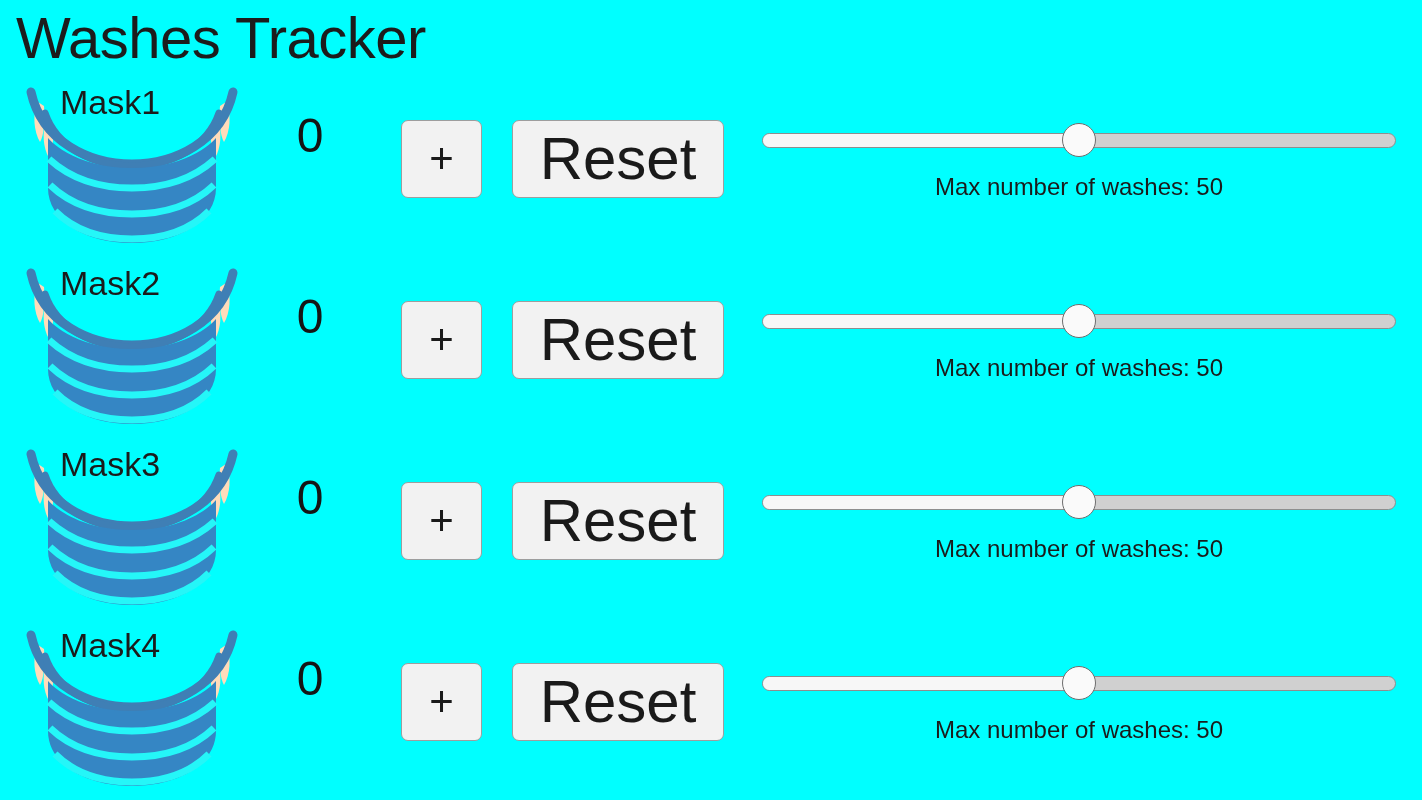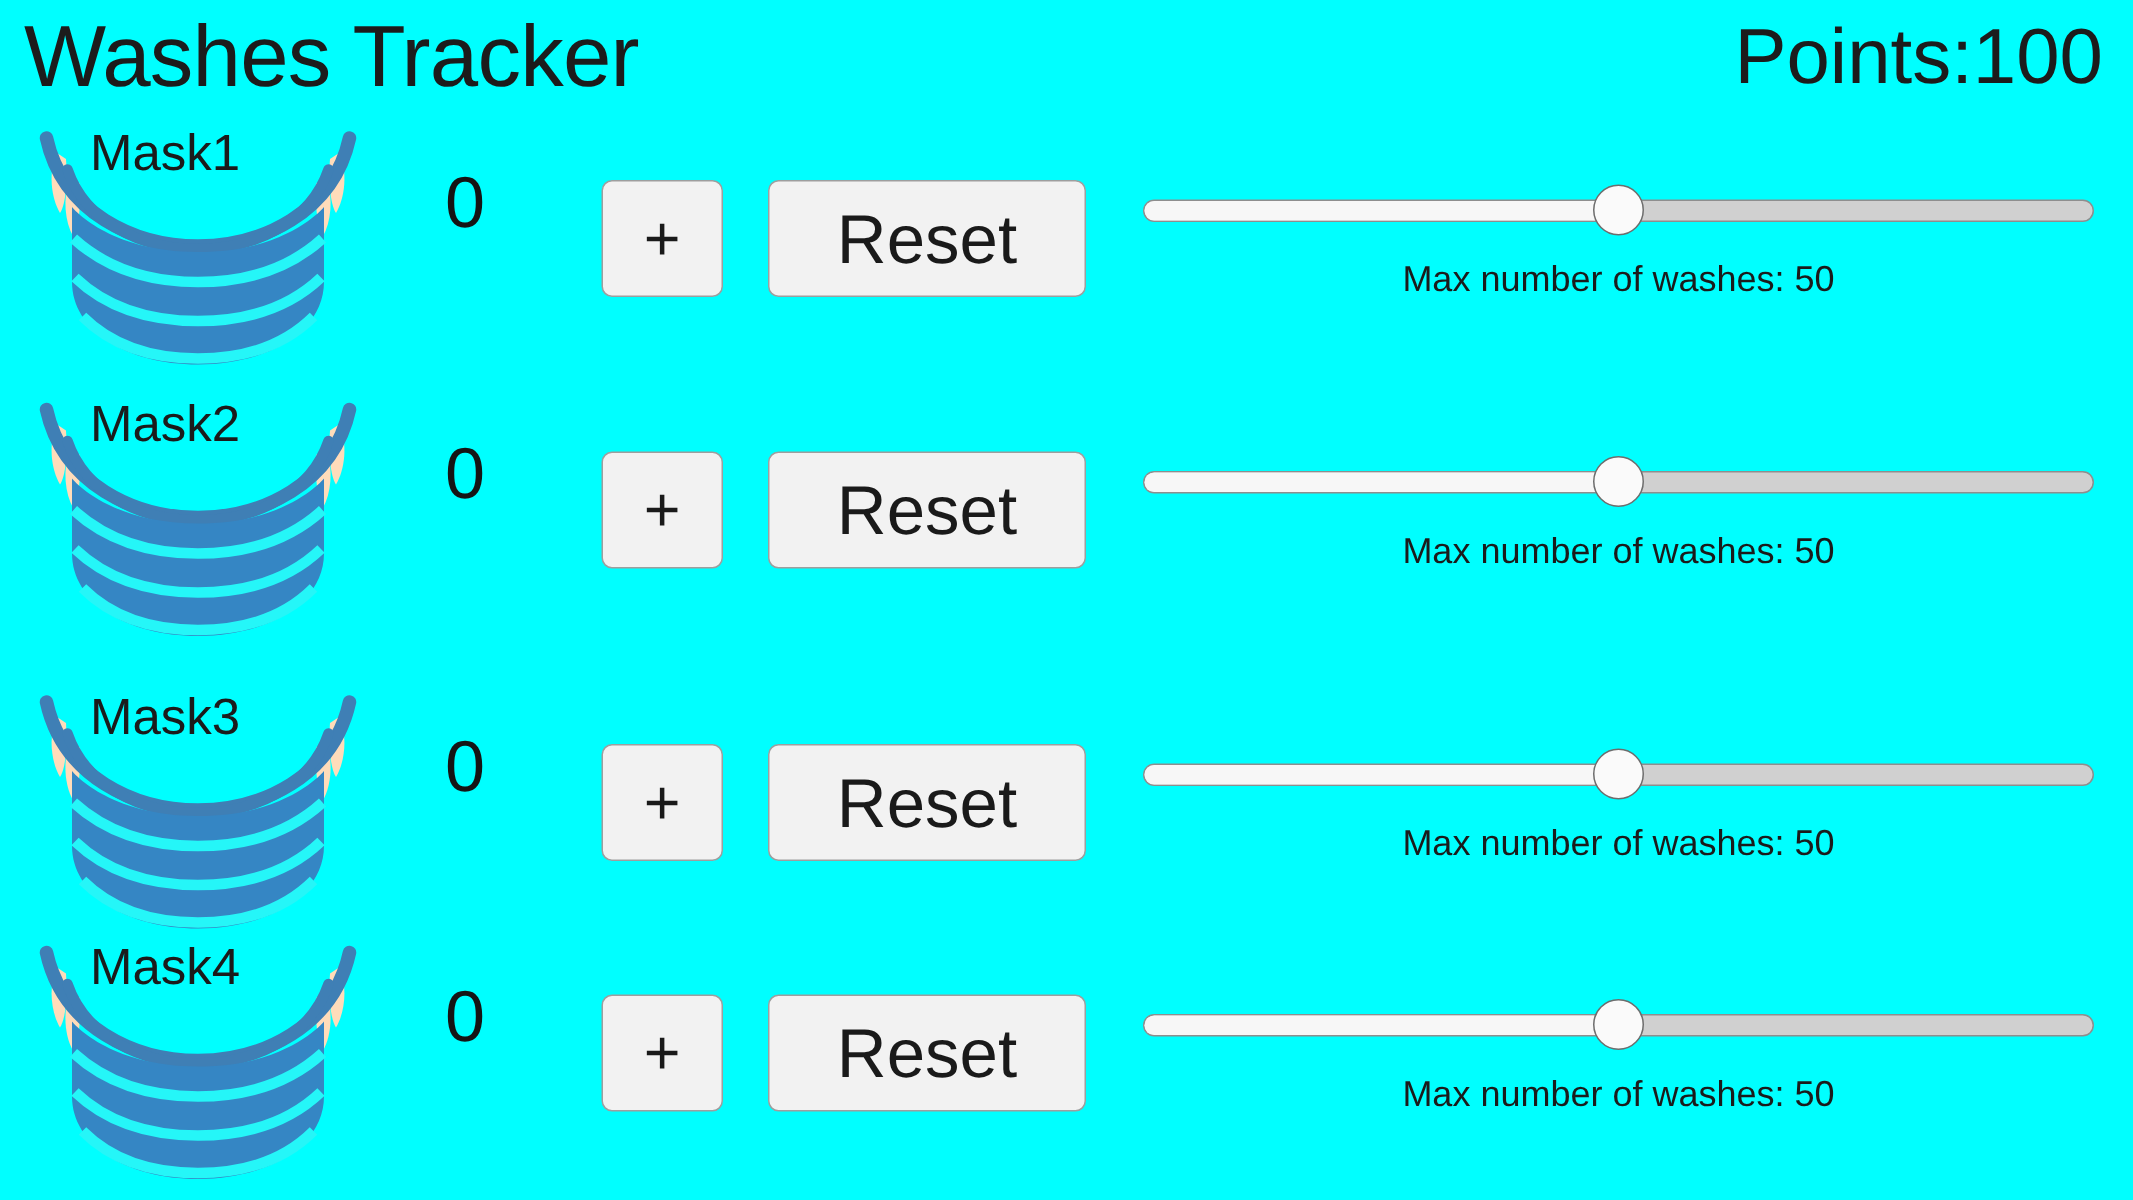--- a/index.html
+++ b/index.html
@@ -107,21 +107,21 @@
     width: 81px;
     height: 78px;
     font-size: 42px;
     line-height: 74px;
   }
   .reset-button {
     left: 512px;
     top: 40px;
     width: 212px;
     height: 78px;
-    font-size: 46px;
+    font-size: 60px;
     line-height: 74px;
     text-align: center;
   }
 
   
   .slider-wrap {
     position: absolute;
     left: 762px;
     top: 42px;
     width: 634px;
@@ -169,21 +169,20 @@
     line-height: 38px;
     color: #1b1b1b;
     white-space: nowrap;
   }
 </style>
 </head>
 <body>
 
 <div id="app-header">
   <div id="page-title">Washes Tracker</div>
-  <div id="points-display">Points:100</div>
 </div>
 
 <div id="rows-container">
   <div class="mask-row" style="top: 80px; text-decoration: underline;">
 
     <div class="mask-figure">
       <svg width="240" height="165" viewBox="0 0 240 165" xmlns="http://www.w3.org/2000/svg">
 
         <path d="M26 22 C20 34 22 52 28 62 C32 56 33 40 32 26 Z" fill="#ffdcba"></path>
         <path d="M34 40 C30 52 31 68 37 78 C41 70 42 54 41 42 Z" fill="#ffdcba"></path>
@@ -257,21 +256,21 @@
     <div class="slider-wrap">
       <div class="slider-track">
         <div class="slider-fill" style="width: 50%;"></div>
       </div>
       <div class="slider-thumb" style="left: 50%;"></div>
     </div>
 
     <div class="slider-caption">Max number of washes: 50</div>
   </div>
 
-  <div class="mask-row" style="top: 456px;">
+  <div class="mask-row" style="top: 442px;">
 
     <div class="mask-figure">
       <svg width="240" height="165" viewBox="0 0 240 165" xmlns="http://www.w3.org/2000/svg">
 
         <path d="M26 22 C20 34 22 52 28 62 C32 56 33 40 32 26 Z" fill="#ffdcba"></path>
         <path d="M34 40 C30 52 31 68 37 78 C41 70 42 54 41 42 Z" fill="#ffdcba"></path>
 
         <path d="M214 22 C220 34 218 52 212 62 C208 56 207 40 208 26 Z" fill="#ffdcba"></path>
         <path d="M206 40 C210 52 209 68 203 78 C199 70 198 54 199 42 Z" fill="#ffdcba"></path>
 

